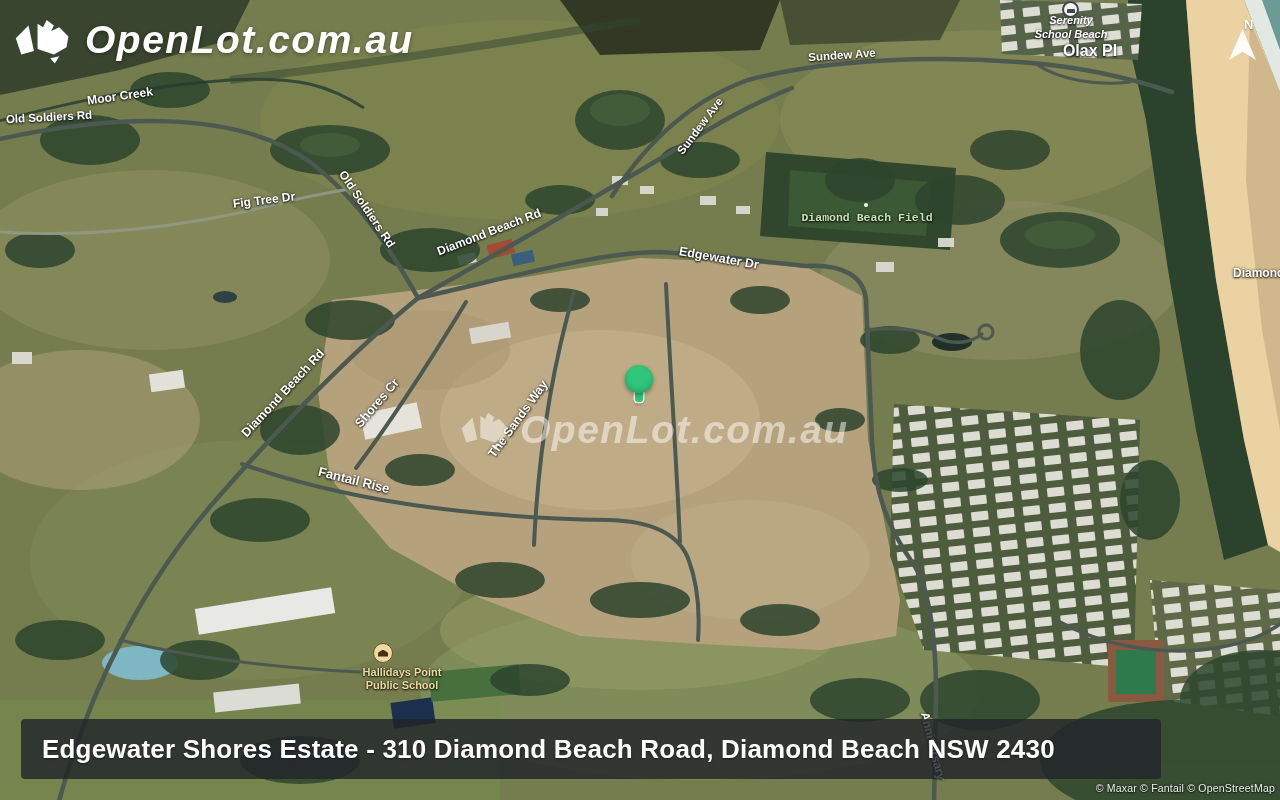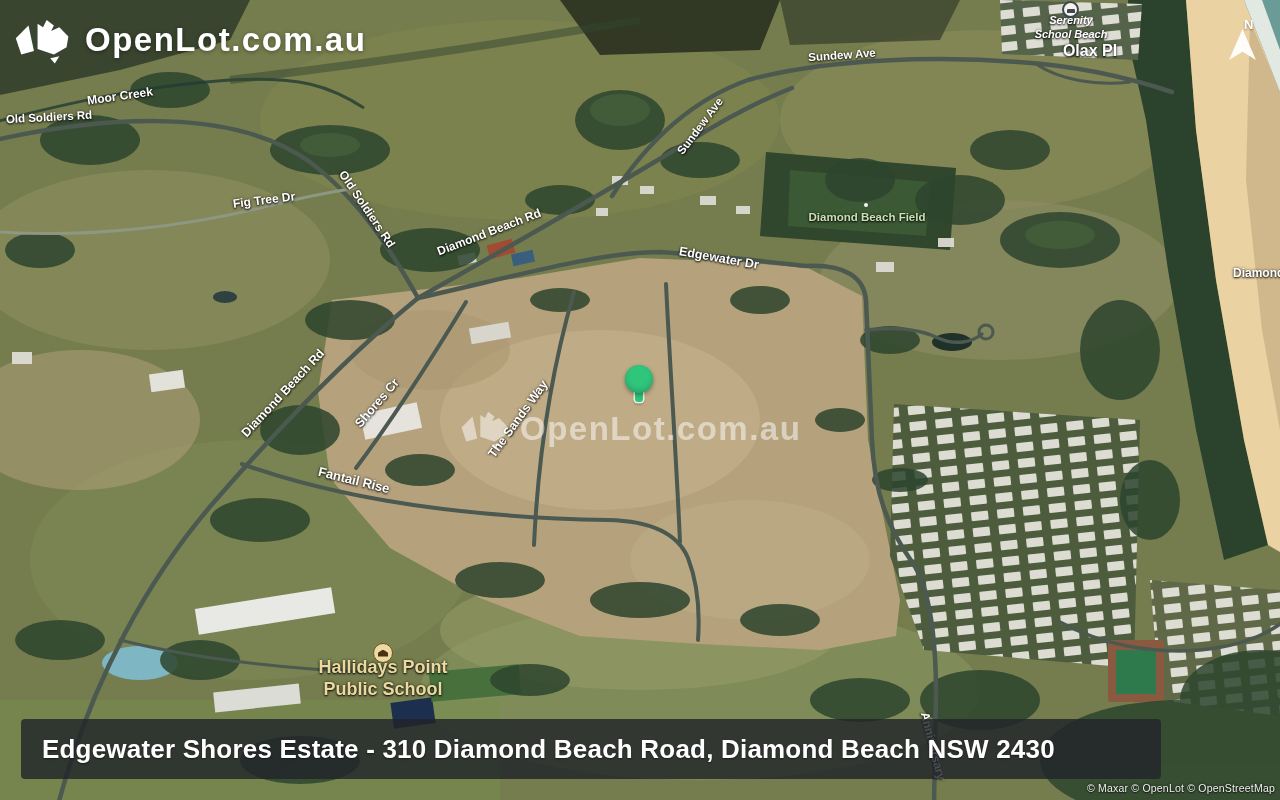--- a/index.html
+++ b/index.html
@@ -2,21 +2,21 @@
 <html><head>
 <meta charset="utf-8">
 <style>
   html,body{margin:0;padding:0;background:#111;}
   .stage{position:relative;width:1280px;height:800px;overflow:hidden;background:#757d4e;
          font-family:"Liberation Sans",sans-serif;}
   svg.map-art{position:absolute;left:0;top:0;z-index:1;display:block;}
 
   .map-label{position:absolute;z-index:10;white-space:nowrap;color:#fff;font-weight:700;
              text-shadow:0 1px 2px rgba(0,0,0,.9),0 0 3px rgba(0,0,0,.6);}
-  .park{color:#cddfb8;}
+  .park{color:#cddfb8;font-family:Liberation Mono, monospace;}
   .school-label{color:#ecd9a0;text-align:center;line-height:1.22;}
   .poi{text-align:center;line-height:1.25;font-style:italic;}
   .poi span,.school-label span{display:block;}
 
   .park-dot{position:absolute;left:864px;top:203px;width:4px;height:4px;border-radius:50%;
             background:#fff;opacity:.95;z-index:10;}
 
   .school-icon{position:absolute;left:373px;top:643px;width:20px;height:20px;border-radius:50%;
                background:#eed9a0;border:1px solid #6e5424;box-sizing:border-box;z-index:10;
                display:flex;align-items:center;justify-content:center;}
@@ -28,22 +28,22 @@
                 display:flex;align-items:center;justify-content:center;}
   .lodging-icon .glyph{width:8px;height:4px;background:#3d4854;border-radius:1px 1px 0 0;margin-top:3px;}
 
   .marker-stem{position:absolute;left:635px;top:389px;width:8px;height:13px;background:#2fc57b;
                border-radius:2px 2px 3px 3px;z-index:14;box-shadow:0 0 0 1.5px rgba(255,255,255,.85),0 2px 3px rgba(0,0,0,.45);}
   .marker-head{position:absolute;left:625px;top:365px;width:28px;height:28px;border-radius:50%;
                background:#2fc57b;z-index:15;
                box-shadow:inset 0 -3px 5px rgba(0,0,0,.14),0 2px 4px rgba(0,0,0,.35);}
 
   .logo{position:absolute;left:14px;top:16px;z-index:40;display:flex;align-items:center;gap:13px;}
-  .logo-text{color:#fff;font-size:33px;font-weight:700;letter-spacing:1.5px;
-             text-shadow:0 1px 4px rgba(0,0,0,.4);}
+  .logo-text{color:#fff;font-size:39px;font-weight:700;letter-spacing:1.5px;
+             text-shadow:0 1px 4px rgba(0,0,0,.4);font-style:italic;}
 
   .watermark{position:absolute;left:460px;top:408px;z-index:20;display:flex;align-items:center;
              gap:10px;opacity:.5;}
   .watermark .logo-text{text-shadow:none;font-weight:600;}
 
   .banner{position:absolute;left:21px;top:719px;width:1140px;height:60px;z-index:30;
           background:rgba(33,37,41,.82);display:flex;align-items:center;padding-left:21px;
           box-sizing:border-box;border-radius:4px;}
   .banner-text{color:#fff;font-size:26px;font-weight:700;letter-spacing:.2px;
                text-shadow:0 1px 2px rgba(0,0,0,.5);}
@@ -207,21 +207,21 @@
   <div class="map-label park" style="left:867px;top:217px;transform:translate(-50%,-50%);font-size:11.5px">Diamond Beach Field</div>
   <div class="park-dot"></div>
   <div class="map-label" style="left:283px;top:393px;transform:translate(-50%,-50%) rotate(-47deg);font-size:12.5px">Diamond Beach Rd</div>
   <div class="map-label" style="left:377px;top:403px;transform:translate(-50%,-50%) rotate(-49deg);font-size:12.5px">Shores Cr</div>
   <div class="map-label" style="left:518px;top:419px;transform:translate(-50%,-50%) rotate(-54deg);font-size:12.5px">The Sands Way</div>
   <div class="map-label" style="left:354px;top:480px;transform:translate(-50%,-50%) rotate(14deg);font-size:13px">Fantail Rise</div>
 
   <div class="school-icon">
       <div class="glyph"></div>
     </div>
-  <div class="map-label school-label" style="left:383px;top:679px;transform:translate(-50%,-50%);font-size:18px">
+  <div class="map-label school-label" style="left:402px;top:679px;transform:translate(-50%,-50%);font-size:11px">
     <span>Hallidays Point</span>
     <span>Public School</span>
   </div>
 
   <div class="lodging-icon">
       <div class="glyph"></div>
     </div>
   <div class="map-label poi" style="left:1071px;top:28px;transform:translate(-50%,-50%);font-size:11px">
     <span>Serenity</span>
     <span>School Beach</span>
@@ -256,15 +256,15 @@
     <span class="compass-n">N</span>
     <svg class="compass-arrow" width="27" height="31" viewBox="0 0 26 30">
       <polygon points="13,0 26,30 13,22 0,30" fill="#fff" opacity=".95"></polygon>
     </svg>
   </div>
 
   <div class="banner">
     <span class="banner-text">Edgewater Shores Estate - 310 Diamond Beach Road, Diamond Beach NSW 2430</span>
   </div>
 
-  <div class="attribution">© Maxar © OpenLot © OpenStreetMap</div>
+  <div class="attribution">© Maxar © Fantail © OpenStreetMap</div>
 
 </div>
 
 </body></html>

